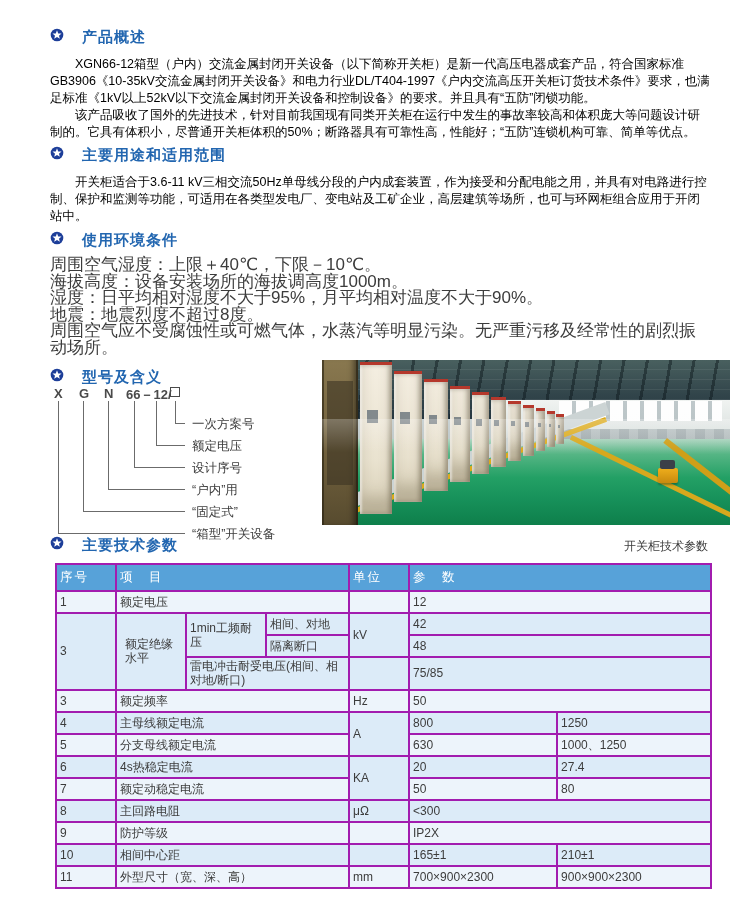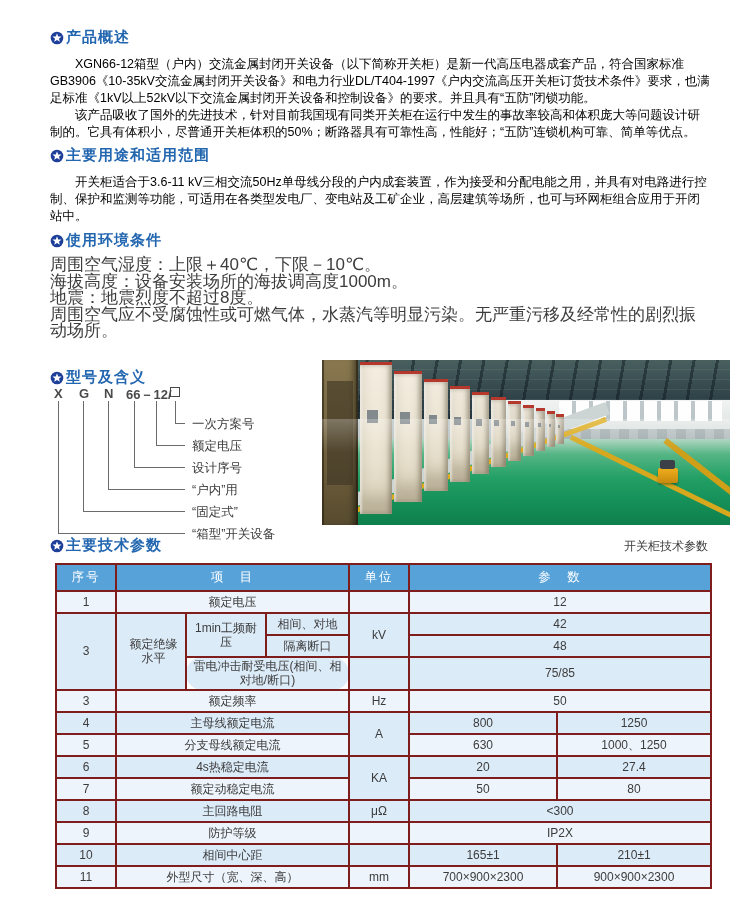--- a/index.html
+++ b/index.html
@@ -1,21 +1,21 @@
 <!DOCTYPE html>
 <html><head>
 <meta charset="utf-8">
 <style>
   * { margin:0; padding:0; box-sizing:border-box; }
   html,body { background:#fff; }
   body { font-family:"Liberation Sans","DejaVu Sans",sans-serif; color:#3c3c3c; }
   .page { position:relative; width:750px; height:900px; background:#fff; overflow:hidden; }
 
   
-  .sec-head { display:flex; align-items:center; gap:2px; }
+  .sec-head { display:flex; gap:18px; }
   .sec-head .ttl { font-size:15px; font-weight:bold; color:#2266b0; letter-spacing:1px; }
   .star-ic { width:14px; height:14px; display:inline-block; }
 
   .para { font-size:12.5px; line-height:17px; color:#000000; text-indent:2em; width:662px; }
   .envline { font-size:17px; line-height:16.5px; color:#3c3c3c; width:662px; }
 
   
   .sec1 { position:absolute; left:50px; top:28px; }
   .sec2 { position:absolute; left:50px; top:146px; }
   .sec3 { position:absolute; left:50px; top:231px; }
@@ -71,27 +71,27 @@
   .cart::before { content:""; position:absolute; left:2px; top:-8px; width:15px; height:9px;
                   background:#3b4048; border-radius:2px; }
   .photo .sheen { position:absolute; left:0; top:36%; width:100%; height:20%;
                   background:linear-gradient(180deg, rgba(255,255,255,.25), rgba(255,255,255,0)); }
 
   
   .params-bar { display:flex; justify-content:space-between; align-items:flex-end; width:660px; }
   .params-note { font-size:12px; color:#3c3c3c; padding-right:2px; }
 
   table.tech { border-collapse:collapse; table-layout:fixed; width:655px; margin-top:8px; margin-left:5px; }
-  table.tech td, table.tech th { border:2px solid #7f1d1d; font-weight:normal; font-size:12px; color:#3c3c3c;
-                                 text-align:center; vertical-align:middle; padding:1px 3px; height:22px; line-height:1.2; }
+  table.tech td, table.tech th { border:2px solid #a21caf; font-weight:normal; font-size:12px; color:#3c3c3c;
+                                 text-align:left; vertical-align:middle; padding:1px 3px; height:22px; line-height:1.2; }
   table.tech th { background:#57a2d9; color:#fff; height:27px; font-size:12.5px; letter-spacing:2px; }
   tr.lt > td { background:#edf4fb; }
   tr.dk > td { background:#dcebf8; }
   td.item { text-align:left; padding-left:13px; }
-  td.small { font-size:10.5px; text-align:left; padding-left:5px; letter-spacing:0;border-radius:16px; }
+  td.small { font-size:10.5px; text-align:left; padding-left:5px; letter-spacing:0; }
   col.c-no { width:60px; } col.c-ia { width:70px; } col.c-ib { width:80px; } col.c-ic { width:83px; }
   col.c-u { width:60px; } col.c-v1 { width:148px; } col.c-v2 { width:154px; }
 </style>
 </head>
 <body>
 
 <div class="page">
 
   <div class="sec1">
     <div class="sec-head">
@@ -120,20 +120,21 @@
     <div class="sec-head">
       <svg class="star-ic" viewBox="0 0 20 20">
         <circle cx="10" cy="10" r="9" fill="#1d3e99"></circle>
         <path d="M10 3.2 L11.7 7.7 L16.5 7.9 L12.8 10.9 L14.1 15.5 L10 12.8 L5.9 15.5 L7.2 10.9 L3.5 7.9 L8.3 7.7 Z" fill="#fff"></path>
       </svg>
       <span class="ttl">使用环境条件</span>
     </div>
     <div class="envl-wrap">
       <div class="envline">周围空气湿度：上限＋40℃，下限－10℃。</div>
       <div class="envline">海拔高度：设备安装场所的海拔调高度1000m。</div>
+      <div class="envline">湿度：日平均相对湿度不大于95%，月平均相对温度不大于90%。</div>
       <div class="envline">地震：地震烈度不超过8度。</div>
       <div class="envline">周围空气应不受腐蚀性或可燃气体，水蒸汽等明显污染。无严重污移及经常性的剧烈振动场所。</div>
     </div>
   </div>
 
   <div class="sec4">
     <div class="model-head sec-head">
       <svg class="star-ic" viewBox="0 0 20 20">
         <circle cx="10" cy="10" r="9" fill="#1d3e99"></circle>
         <path d="M10 3.2 L11.7 7.7 L16.5 7.9 L12.8 10.9 L14.1 15.5 L10 12.8 L5.9 15.5 L7.2 10.9 L3.5 7.9 L8.3 7.7 Z" fill="#fff"></path>

